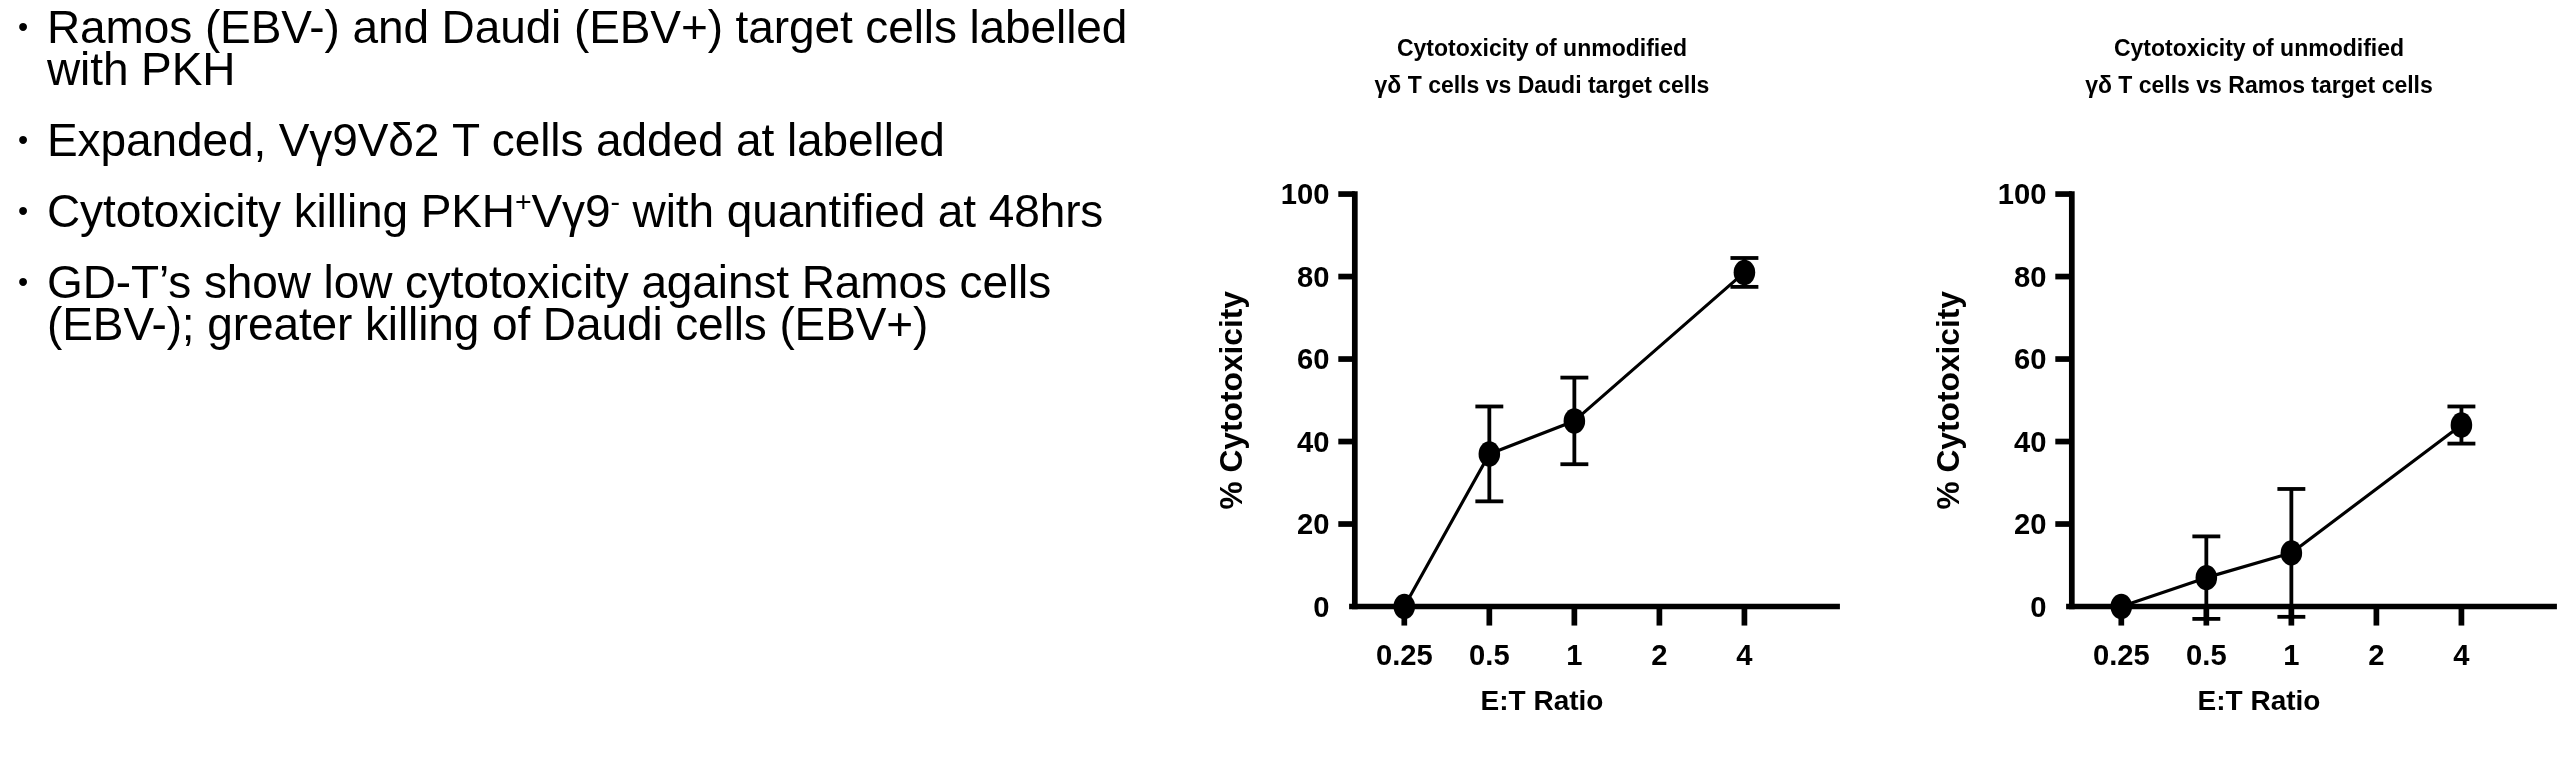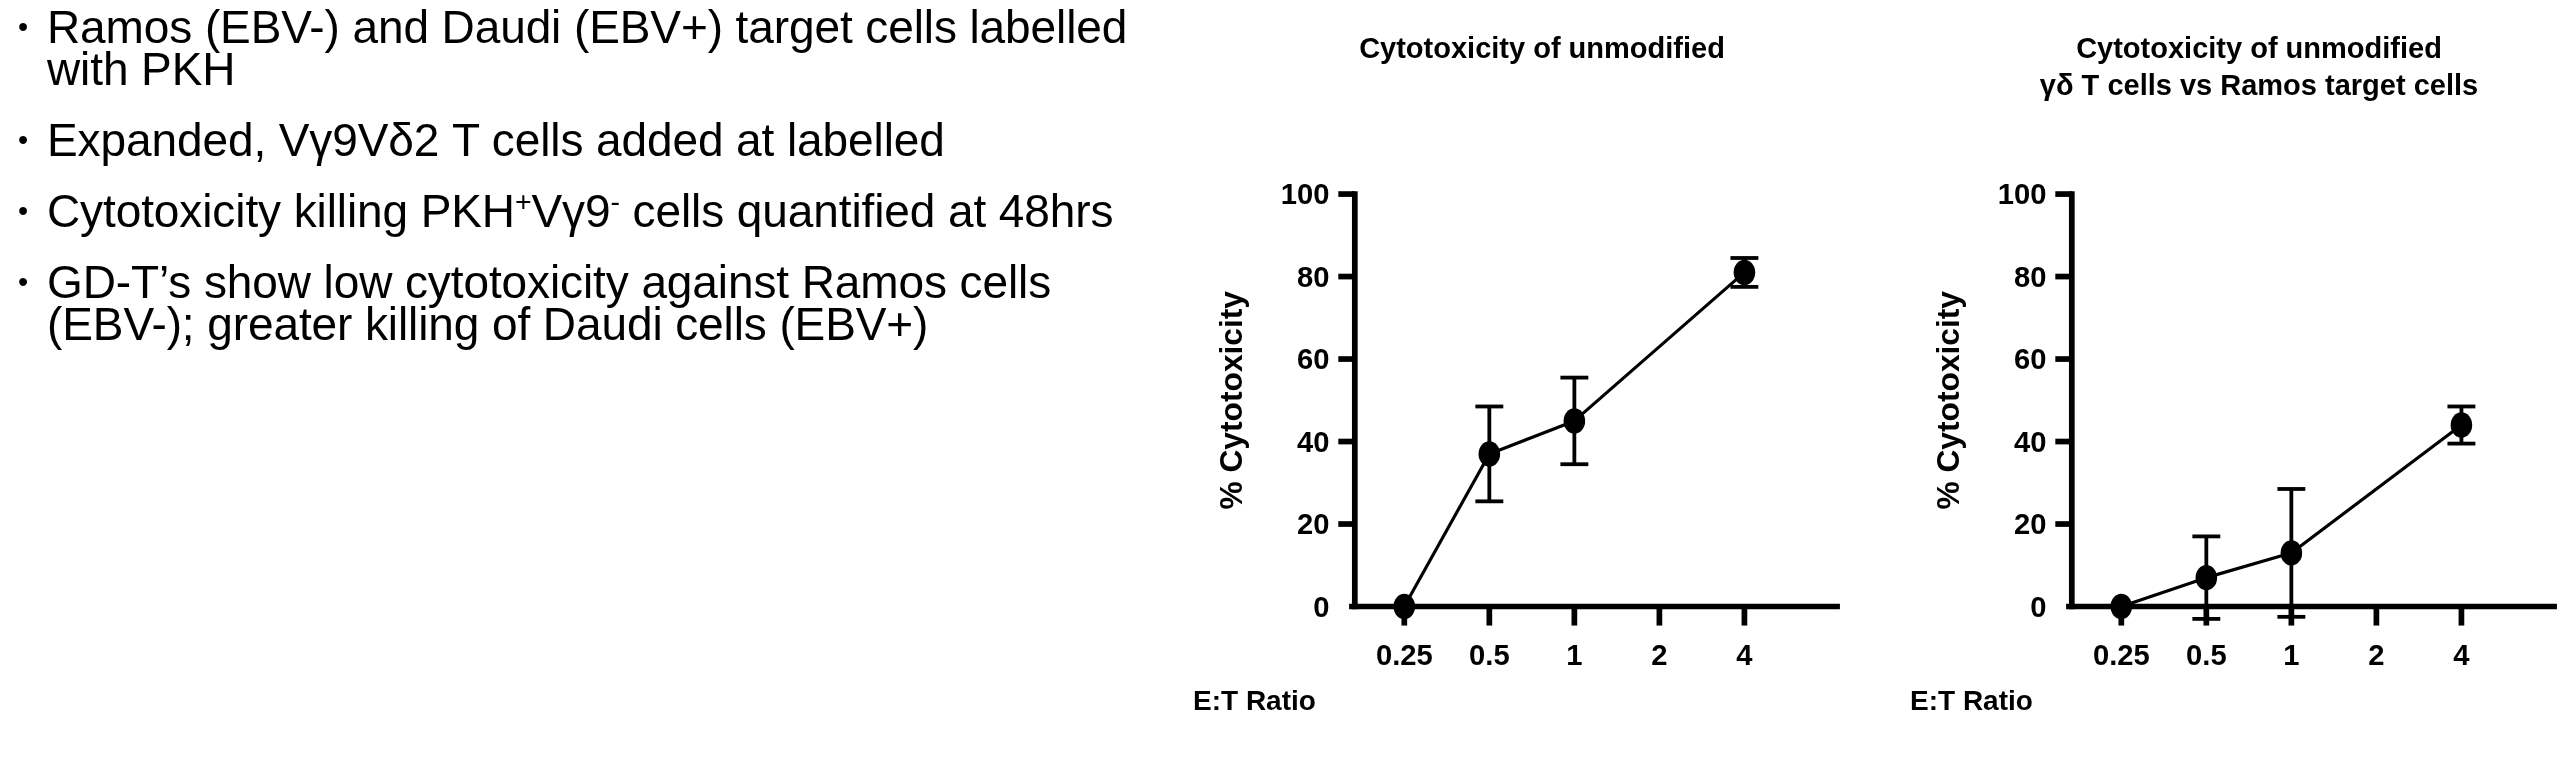--- a/index.html
+++ b/index.html
@@ -54,38 +54,38 @@
     width:698px;
     height:759px;
   }
   #chart-daudi{ left:1193px; }
   #chart-ramos{ left:1910px; }
 
   .chart-title{
     position:absolute;
     top:30px; left:0; right:0;
     text-align:center;
-    font-size:29px;
+    font-size:23px;
     font-weight:bold;
     line-height:37px;
     color:#000;
   }
   .chart-title .l2{display:block;}
 
   .plot-svg{
     position:absolute;
     top:159px; left:0;
     width:698px;
     height:527px;
   }
   .axis-x-label{
     position:absolute;
     left:0;right:0;
     top:685px;
-    text-align:left;
+    text-align:center;
     font-size:28px;
     font-weight:bold;
     color:#000;
   }
   .svgtext{
     font-family:"Liberation Sans", sans-serif;
     font-weight:bold;
     fill:#000;
   }
 </style>
@@ -107,37 +107,38 @@
     <div class="bullet" id="b1">
       <span class="dot">•</span>
       <span class="btext">
         <span>Expanded, Vγ9Vδ2 T cells added at labelled</span><br>
       </span>
     </div>
 
     <div class="bullet" id="b2">
       <span class="dot">•</span>
       <span class="btext">
-        <span>Cytotoxicity killing PKH</span><sup>+</sup><span>Vγ9</span><sup>-</sup><span> cells quantified at 48hrs</span>
+        <span>Cytotoxicity killing PKH</span><sup>+</sup><span>Vγ9</span><sup>-</sup><span> with quantified at 48hrs</span>
       </span>
     </div>
 
     <div class="bullet" id="b3">
       <span class="dot">•</span>
       <span class="btext">
         <span>GD-T’s show low cytotoxicity against Ramos cells</span><br>
         <span>(EBV-); greater killing of Daudi cells (EBV+)</span>
       </span>
     </div>
 
   </div>
 
   <div class="chart-block" id="chart-daudi">
     <div class="chart-title">
       <span>Cytotoxicity of unmodified</span>
+      <span class="l2">γδ T cells vs Daudi target cells</span>
     </div>
     <svg class="plot-svg" viewBox="0 0 1100 830">
       <g>
           <line x1="255" y1="55" x2="255" y2="705" stroke="#000000" stroke-width="9" stroke-linecap="square"></line>
           <line x1="250.5" y1="705" x2="1015" y2="705" stroke="#000000" stroke-width="9" stroke-linecap="square"></line>
           <text x="215" y="721" text-anchor="end" font-size="46" class="svgtext">0</text>
           <line x1="229" y1="575" x2="255" y2="575" stroke="#000000" stroke-width="9" stroke-linecap="butt"></line>
           <text x="215" y="591" text-anchor="end" font-size="46" class="svgtext">20</text>
           <line x1="229" y1="445" x2="255" y2="445" stroke="#000000" stroke-width="9" stroke-linecap="butt"></line>
           <text x="215" y="461" text-anchor="end" font-size="46" class="svgtext">40</text>

